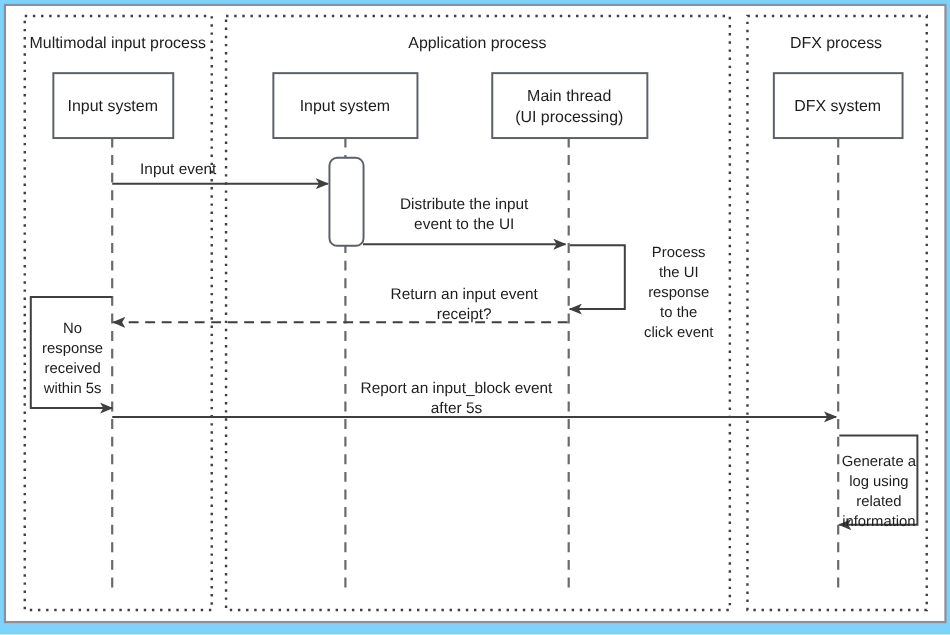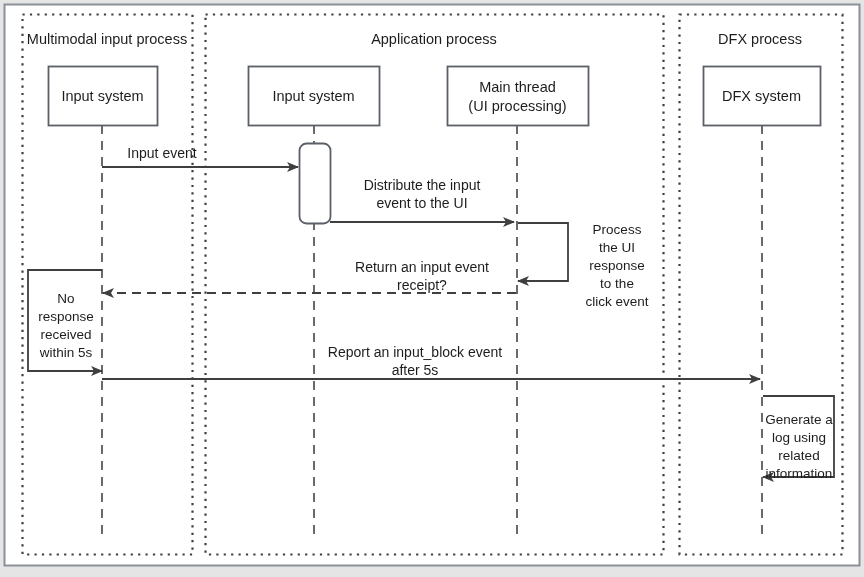--- a/index.html
+++ b/index.html
@@ -8,21 +8,21 @@
     background: #ffffff;
   }
   body {
     font-family: "Liberation Sans", sans-serif;
     -webkit-font-smoothing: antialiased;
   }
   #diagram-root {
     position: relative;
     width: 864px;
     height: 577px;
-    background: #e5e5e5;
+    background: #7dd3fc;
     overflow: hidden;
   }
   #diagram-svg {
     position: absolute;
     left: 0;
     top: 0;
     width: 864px;
     height: 577px;
   }
   .svg-label {

